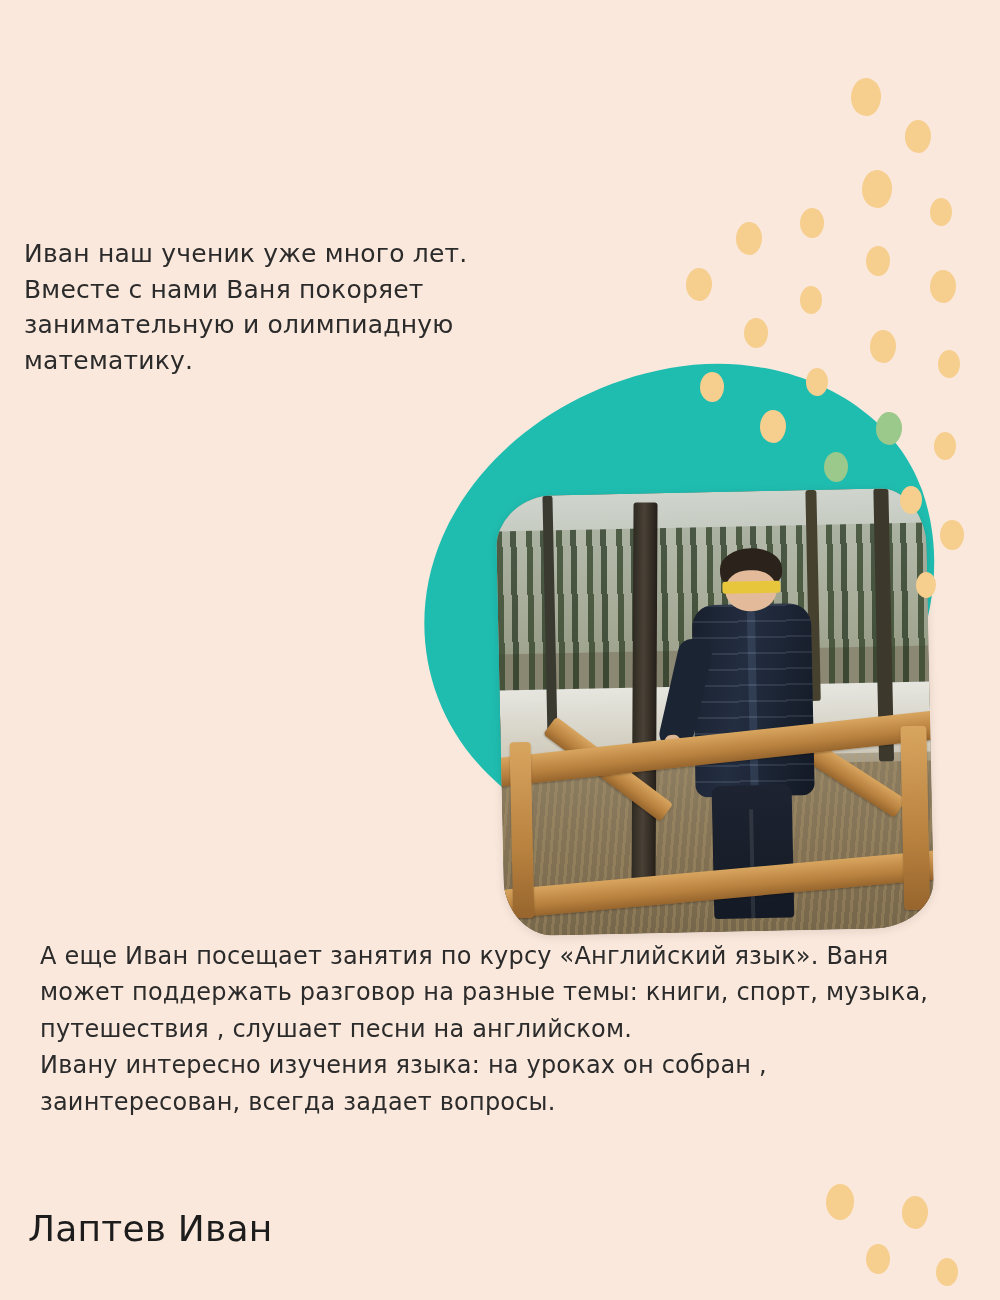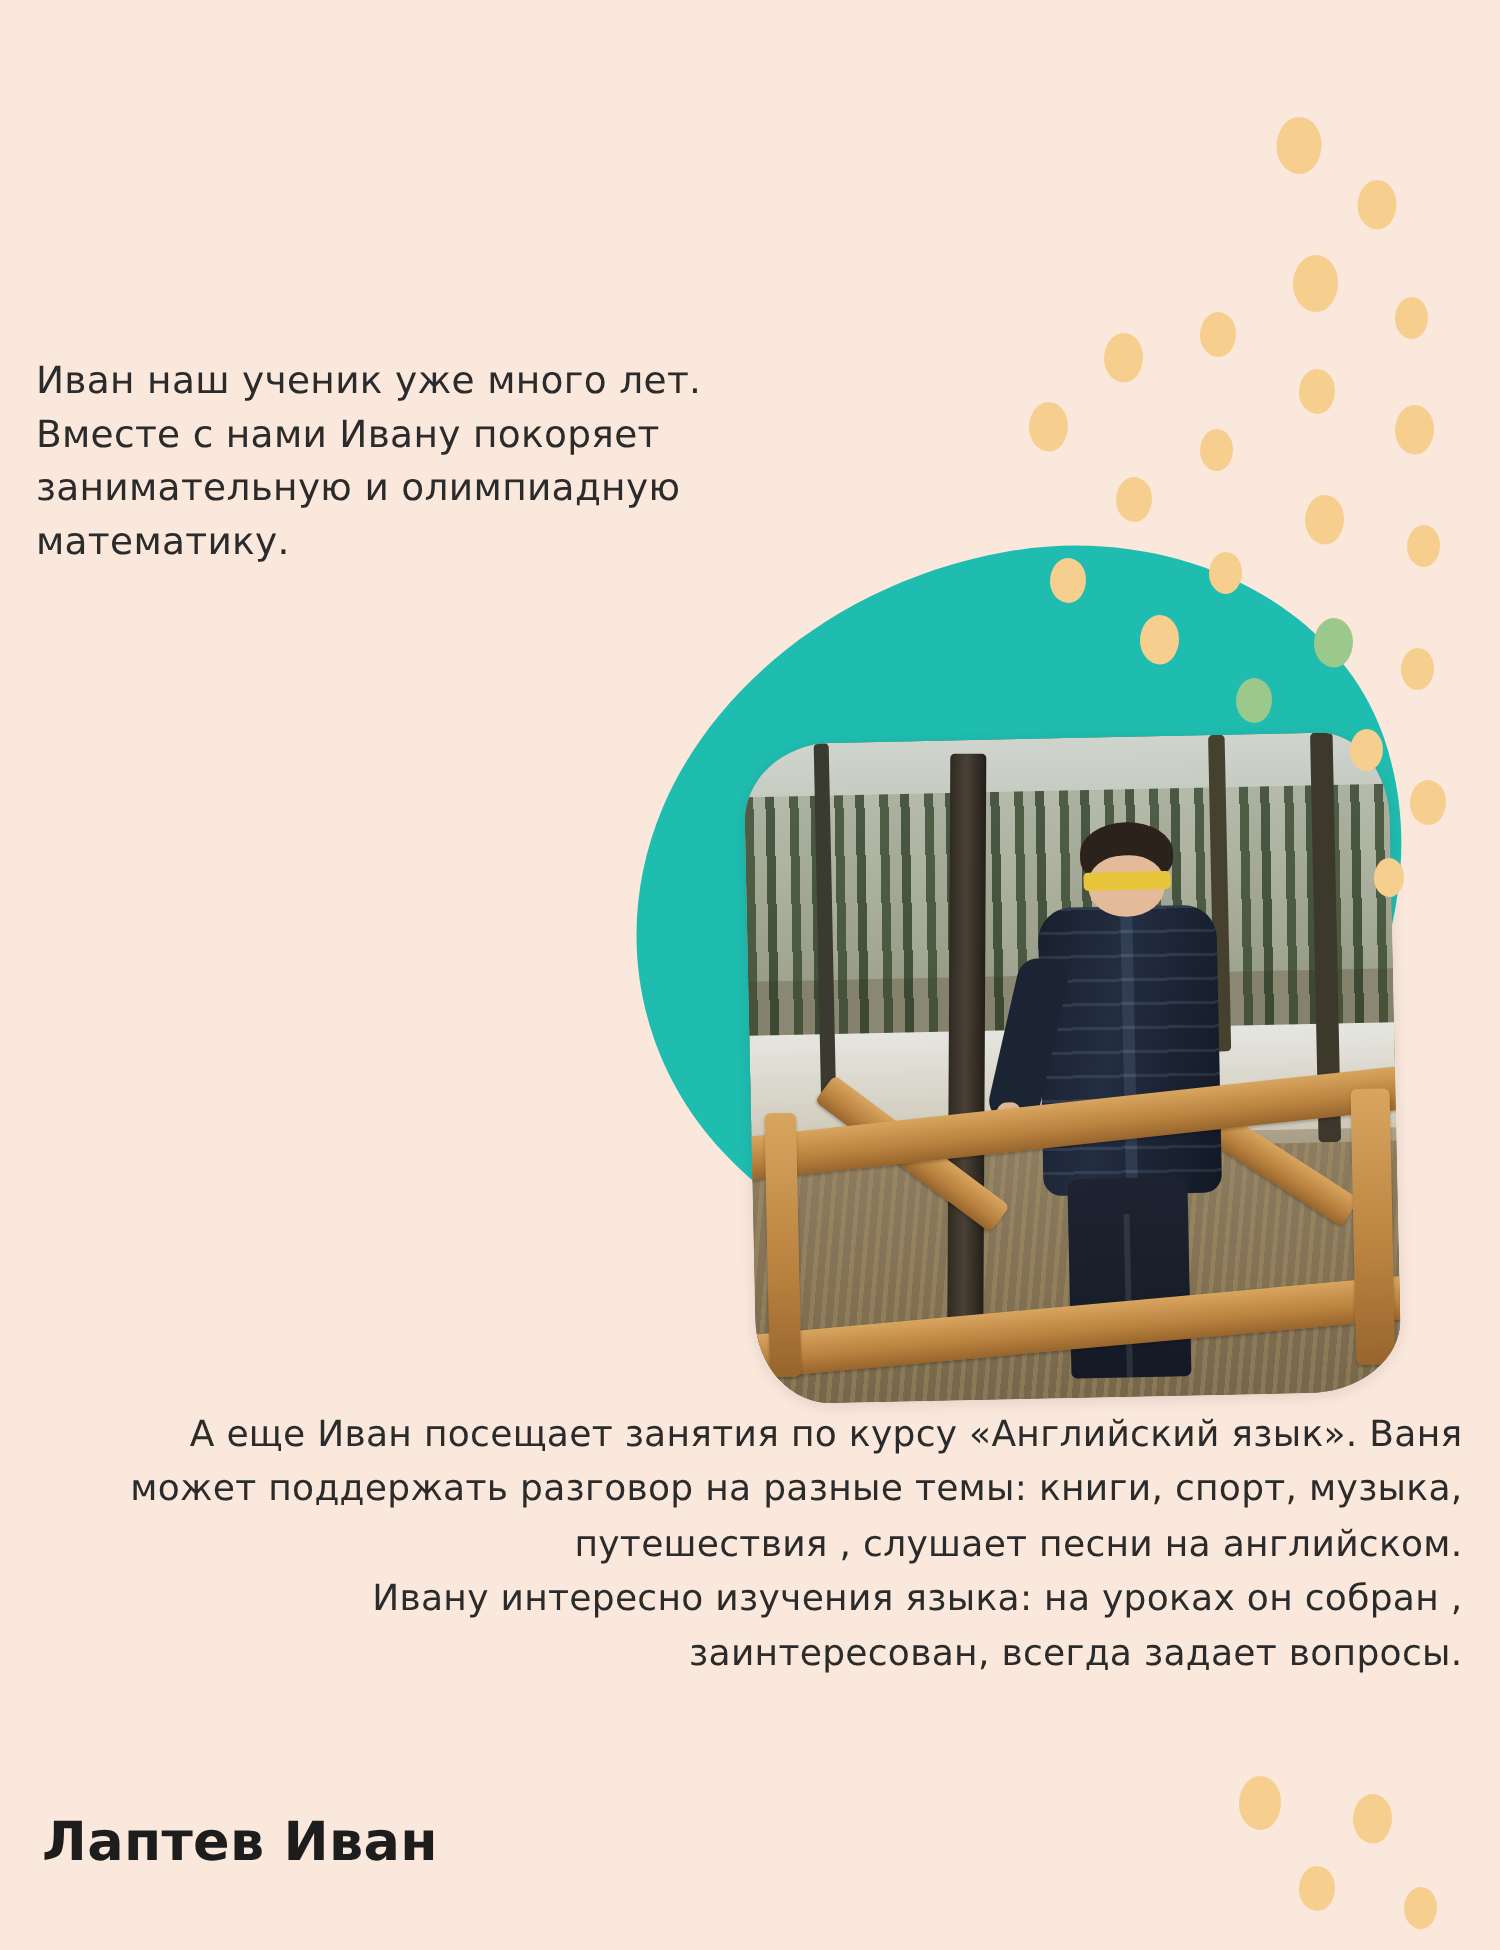--- a/index.html
+++ b/index.html
@@ -181,28 +181,28 @@
   }
   #para1 { top: 236px; }
   #para2 { top: 512px; }
 
   .para-bottom {
     left: 40px;
     width: 935px;
     top: 938px;
     font-size: 24px;
     line-height: 1.52;
-    text-align: right;
+    text-align: left;
     white-space: pre-line;
   }
   .name {
     left: 28px;
     top: 1208px;
     font-size: 36px;
-    font-weight: bold;
+    font-weight: normal;
     color: #1d1d1d;
   }
 </style>
 </head>
 <body>
 
 <div class="page">
 
   <div class="blob">
     <svg width="520" height="510" viewBox="0 0 520 510" xmlns="http://www.w3.org/2000/svg">
@@ -267,21 +267,21 @@
       <span class="dot" style="left: 900px; top: 486px; width: 22px; height: 28px;"></span>
       <span class="dot" style="left: 940px; top: 520px; width: 24px; height: 30px;"></span>
       <span class="dot" style="left: 916px; top: 572px; width: 20px; height: 26px;"></span>
       <span class="dot" style="left: 826px; top: 1184px; width: 28px; height: 36px;"></span>
       <span class="dot" style="left: 902px; top: 1196px; width: 26px; height: 33px;"></span>
       <span class="dot" style="left: 866px; top: 1244px; width: 24px; height: 30px;"></span>
       <span class="dot" style="left: 936px; top: 1258px; width: 22px; height: 28px;"></span>
     </div>
 
   <div class="txt para-left" id="para1">Иван наш ученик уже много лет.
-Вместе с нами Ивану покоряет занимательную и олимпиадную математику.</div>
+Вместе с нами Ваня покоряет занимательную и олимпиадную математику.</div>
 
 
   <div class="txt para-bottom">А еще Иван посещает занятия по курсу «Английский язык». Ваня может поддержать разговор на разные темы: книги, спорт, музыка, путешествия , слушает песни на английском.
 Ивану интересно изучения языка: на уроках он собран , заинтересован, всегда задает вопросы.</div>
 
   <div class="txt name">Лаптев Иван</div>
 
 </div>
 
 </body></html>

